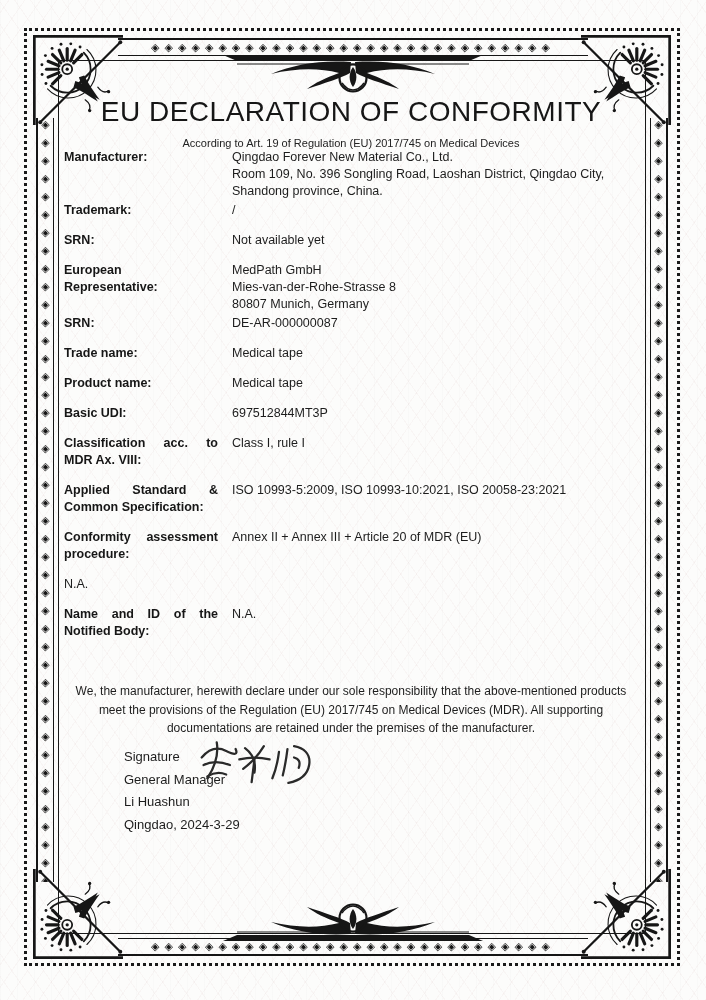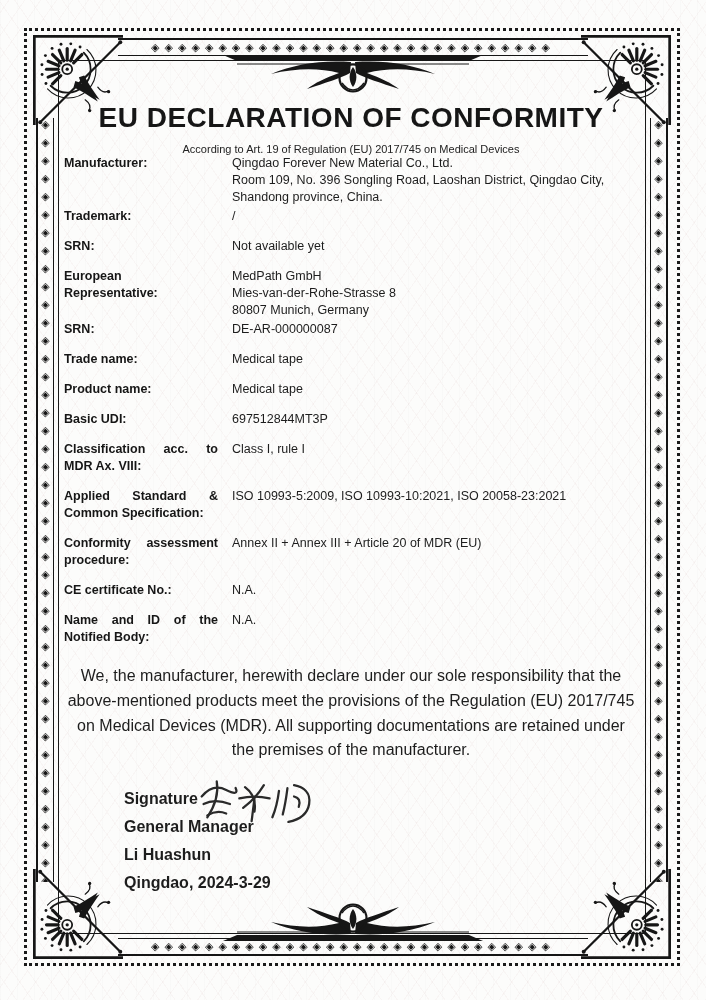--- a/index.html
+++ b/index.html
@@ -44,37 +44,37 @@
   .corner.tr{right:35px;top:35px;transform:scaleX(-1);}
   .corner.bl{left:33px;bottom:41px;transform:scaleY(-1);}
   .corner.br{right:35px;bottom:41px;transform:scale(-1,-1);}
   .center-orn{position:absolute;left:50%;width:310px;height:46px;z-index:2;}
   .center-orn.top{top:52px;transform:translateX(-50%);}
   .center-orn.bottom{bottom:56px;transform:translateX(-50%) scaleY(-1);}
   .defs-hidden{position:absolute;width:0;height:0;overflow:hidden;}
   
   .content{position:absolute;left:64px;right:68px;top:96px;z-index:5;}
   .title{
-    margin:6px;text-align:center;font-size:28px;font-weight:700;
+    margin:0;text-align:center;font-size:28px;font-weight:400;
     letter-spacing:0.5px;color:#161616;
   }
   .subtitle{margin-top:9px;text-align:center;font-size:11px;color:#222;}
   .fields{}
   .field-row{display:grid;grid-template-columns:168px 1fr;margin-top:13px;
              font-size:12.5px;line-height:1.36;}
   .field-row.first{margin-top:0;}
   .field-row.tight{margin-top:2px;}
   .field-label{font-weight:700;text-align:justify;text-align-last:left;
                padding-right:14px;color:#161616;}
   .field-value{white-space:pre-line;color:#1d1d1d;}
   .declaration{
-    margin:18px auto 0;max-width:600px;text-align:center;
-    font-size:16px;line-height:1.55;color:#1d1d1d;
-  }
-  .sigblock{position:relative;margin:22px 0 0 60px;font-size:16px;line-height:1.75;font-weight:bold;}
+    margin:42px auto 0;max-width:600px;text-align:center;
+    font-size:12px;line-height:1.55;color:#1d1d1d;
+  }
+  .sigblock{position:relative;margin:8px 0 0 60px;font-size:13px;line-height:1.75;}
   .sig-line{color:#1d1d1d;}
   .scribble{position:absolute;left:72px;top:-10px;width:132px;height:60px;}
 </style>
 </head>
 <body>
 
 <svg class="defs-hidden" aria-hidden="true">
   <defs>
     <g id="corner-art" stroke="#161616" fill="none" stroke-linecap="round">
       <path d="M1.5,100 L1.5,1.5 L100,1.5" stroke-width="3"></path>
@@ -201,21 +201,20 @@
       </div>
       <div class="field-row">
         <div class="field-label">Applied Standard &amp; Common Specification:</div>
         <div class="field-value">ISO 10993-5:2009, ISO 10993-10:2021, ISO 20058-23:2021</div>
       </div>
       <div class="field-row">
         <div class="field-label">Conformity assessment procedure:</div>
         <div class="field-value">Annex II + Annex III + Article 20 of MDR (EU)</div>
       </div>
       <div class="field-row">
-        <div class="field-label">CE certificate No.:</div>
         <div class="field-value">N.A.</div>
       </div>
       <div class="field-row">
         <div class="field-label">Name and ID of the Notified Body:</div>
         <div class="field-value">N.A.</div>
       </div>
     </div>
 
     <p class="declaration">We, the manufacturer, herewith declare under our sole responsibility that the above-mentioned products meet the provisions of the Regulation (EU) 2017/745 on Medical Devices (MDR). All supporting documentations are retained under the premises of the manufacturer.</p>
 

